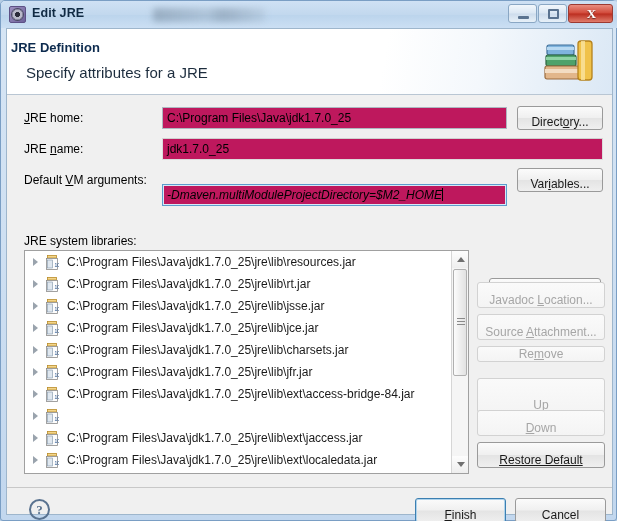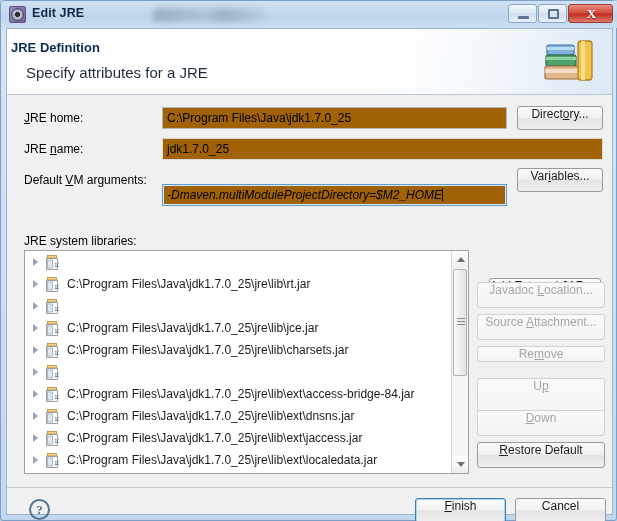--- a/index.html
+++ b/index.html
@@ -80,33 +80,33 @@
   .header .sub{
     position:absolute;left:19px;top:35px;font-size:15px;color:#1d2d3e;
   }
   .books{position:absolute;right:14px;top:7px;width:54px;height:50px;}
   
   .form{position:absolute;left:0;top:66px;width:605px;}
   .row{position:absolute;left:0;height:26px;}
   .lbl{position:absolute;font-size:12px;color:#000;white-space:nowrap;}
   .fld{
     position:absolute;box-sizing:border-box;height:22px;
-    background:#a16207;border:1px solid #aeb7c0;
+    background:#be185d;border:1px solid #aeb7c0;
     font-size:12px;color:#000;padding:2px 4px;line-height:17px;
     white-space:nowrap;overflow:hidden;
   }
   .fld.plain{border:1px solid #dcdcdc;border-top-color:#d0d0d0;}
   .fld.focus{border:1px solid #5c9ccc;box-shadow:inset 0 0 0 1px #d6e9f7;}
   .caret{display:inline-block;width:1px;height:13px;background:#000;vertical-align:-2px;margin-left:0px;}
   .btn{
     position:absolute;box-sizing:border-box;
     background:linear-gradient(180deg,#fbfbfb,#f0f0f0 48%,#e4e4e4 52%,#efefef);
     border:1px solid #9a9a9a;border-radius:3px;
     font-size:12px;color:#1a1a1a;text-align:center;
-    display:flex;align-items:flex-start;justify-content:center;
+    display:flex;align-items:flex-end;justify-content:center;
     white-space:nowrap;
   }
   .btn.disabled{
     color:#a6a6a6;border-color:#d2d2d2;
     background:linear-gradient(180deg,#fafafa,#f4f4f4);
   }
   .btn.default{border-color:#3c7fb1;box-shadow:0 0 0 1px #aed3ec inset;}
   u{text-decoration:underline;}
   
   .listlabel{position:absolute;left:17px;top:205px;font-size:12px;}
@@ -232,63 +232,63 @@
 
     <div class="listlabel">JRE system libraries:</div>
 
     <div class="listbox">
       <div id="lib-items">
           <div class="litem"><span class="twisty"></span><span><svg class="jar" viewBox="0 0 14 15">
                 <rect x="2.5" y="0.5" width="9" height="2.5" fill="#f3d58a" stroke="#b98c2a" stroke-width="0.8"></rect>
                 <rect x="1.5" y="3.5" width="11" height="11" fill="#fdfdfd" stroke="#8a8a8a" stroke-width="0.8"></rect>
                 <rect x="2.5" y="5" width="5" height="8" fill="#dfe7ef" stroke="#7f93a7" stroke-width="0.6"></rect>
                 <text x="9.6" y="12" font-size="5" fill="#25538f" font-family="Liberation Sans,sans-serif">10</text>
+              </svg></span><span class="txt">C:\Program Files\Java\jdk1.7.0_25\jre\lib\resources.jar</span></div>
+          <div class="litem"><span class="twisty"></span><span><svg class="jar" viewBox="0 0 14 15">
+                <rect x="2.5" y="0.5" width="9" height="2.5" fill="#f3d58a" stroke="#b98c2a" stroke-width="0.8"></rect>
+                <rect x="1.5" y="3.5" width="11" height="11" fill="#fdfdfd" stroke="#8a8a8a" stroke-width="0.8"></rect>
+                <rect x="2.5" y="5" width="5" height="8" fill="#dfe7ef" stroke="#7f93a7" stroke-width="0.6"></rect>
+                <text x="9.6" y="12" font-size="5" fill="#25538f" font-family="Liberation Sans,sans-serif">10</text>
+              </svg></span><span class="txt">C:\Program Files\Java\jdk1.7.0_25\jre\lib\rt.jar</span></div>
+          <div class="litem"><span class="twisty"></span><span><svg class="jar" viewBox="0 0 14 15">
+                <rect x="2.5" y="0.5" width="9" height="2.5" fill="#f3d58a" stroke="#b98c2a" stroke-width="0.8"></rect>
+                <rect x="1.5" y="3.5" width="11" height="11" fill="#fdfdfd" stroke="#8a8a8a" stroke-width="0.8"></rect>
+                <rect x="2.5" y="5" width="5" height="8" fill="#dfe7ef" stroke="#7f93a7" stroke-width="0.6"></rect>
+                <text x="9.6" y="12" font-size="5" fill="#25538f" font-family="Liberation Sans,sans-serif">10</text>
+              </svg></span><span class="txt">C:\Program Files\Java\jdk1.7.0_25\jre\lib\jsse.jar</span></div>
+          <div class="litem"><span class="twisty"></span><span><svg class="jar" viewBox="0 0 14 15">
+                <rect x="2.5" y="0.5" width="9" height="2.5" fill="#f3d58a" stroke="#b98c2a" stroke-width="0.8"></rect>
+                <rect x="1.5" y="3.5" width="11" height="11" fill="#fdfdfd" stroke="#8a8a8a" stroke-width="0.8"></rect>
+                <rect x="2.5" y="5" width="5" height="8" fill="#dfe7ef" stroke="#7f93a7" stroke-width="0.6"></rect>
+                <text x="9.6" y="12" font-size="5" fill="#25538f" font-family="Liberation Sans,sans-serif">10</text>
+              </svg></span><span class="txt">C:\Program Files\Java\jdk1.7.0_25\jre\lib\jce.jar</span></div>
+          <div class="litem"><span class="twisty"></span><span><svg class="jar" viewBox="0 0 14 15">
+                <rect x="2.5" y="0.5" width="9" height="2.5" fill="#f3d58a" stroke="#b98c2a" stroke-width="0.8"></rect>
+                <rect x="1.5" y="3.5" width="11" height="11" fill="#fdfdfd" stroke="#8a8a8a" stroke-width="0.8"></rect>
+                <rect x="2.5" y="5" width="5" height="8" fill="#dfe7ef" stroke="#7f93a7" stroke-width="0.6"></rect>
+                <text x="9.6" y="12" font-size="5" fill="#25538f" font-family="Liberation Sans,sans-serif">10</text>
+              </svg></span><span class="txt">C:\Program Files\Java\jdk1.7.0_25\jre\lib\charsets.jar</span></div>
+          <div class="litem"><span class="twisty"></span><span><svg class="jar" viewBox="0 0 14 15">
+                <rect x="2.5" y="0.5" width="9" height="2.5" fill="#f3d58a" stroke="#b98c2a" stroke-width="0.8"></rect>
+                <rect x="1.5" y="3.5" width="11" height="11" fill="#fdfdfd" stroke="#8a8a8a" stroke-width="0.8"></rect>
+                <rect x="2.5" y="5" width="5" height="8" fill="#dfe7ef" stroke="#7f93a7" stroke-width="0.6"></rect>
+                <text x="9.6" y="12" font-size="5" fill="#25538f" font-family="Liberation Sans,sans-serif">10</text>
+              </svg></span><span class="txt">C:\Program Files\Java\jdk1.7.0_25\jre\lib\jfr.jar</span></div>
+          <div class="litem"><span class="twisty"></span><span><svg class="jar" viewBox="0 0 14 15">
+                <rect x="2.5" y="0.5" width="9" height="2.5" fill="#f3d58a" stroke="#b98c2a" stroke-width="0.8"></rect>
+                <rect x="1.5" y="3.5" width="11" height="11" fill="#fdfdfd" stroke="#8a8a8a" stroke-width="0.8"></rect>
+                <rect x="2.5" y="5" width="5" height="8" fill="#dfe7ef" stroke="#7f93a7" stroke-width="0.6"></rect>
+                <text x="9.6" y="12" font-size="5" fill="#25538f" font-family="Liberation Sans,sans-serif">10</text>
+              </svg></span><span class="txt">C:\Program Files\Java\jdk1.7.0_25\jre\lib\ext\access-bridge-84.jar</span></div>
+          <div class="litem"><span class="twisty"></span><span><svg class="jar" viewBox="0 0 14 15">
+                <rect x="2.5" y="0.5" width="9" height="2.5" fill="#f3d58a" stroke="#b98c2a" stroke-width="0.8"></rect>
+                <rect x="1.5" y="3.5" width="11" height="11" fill="#fdfdfd" stroke="#8a8a8a" stroke-width="0.8"></rect>
+                <rect x="2.5" y="5" width="5" height="8" fill="#dfe7ef" stroke="#7f93a7" stroke-width="0.6"></rect>
+                <text x="9.6" y="12" font-size="5" fill="#25538f" font-family="Liberation Sans,sans-serif">10</text>
               </svg></span></div>
-          <div class="litem"><span class="twisty"></span><span><svg class="jar" viewBox="0 0 14 15">
-                <rect x="2.5" y="0.5" width="9" height="2.5" fill="#f3d58a" stroke="#b98c2a" stroke-width="0.8"></rect>
-                <rect x="1.5" y="3.5" width="11" height="11" fill="#fdfdfd" stroke="#8a8a8a" stroke-width="0.8"></rect>
-                <rect x="2.5" y="5" width="5" height="8" fill="#dfe7ef" stroke="#7f93a7" stroke-width="0.6"></rect>
-                <text x="9.6" y="12" font-size="5" fill="#25538f" font-family="Liberation Sans,sans-serif">10</text>
-              </svg></span><span class="txt">C:\Program Files\Java\jdk1.7.0_25\jre\lib\rt.jar</span></div>
-          <div class="litem"><span class="twisty"></span><span><svg class="jar" viewBox="0 0 14 15">
-                <rect x="2.5" y="0.5" width="9" height="2.5" fill="#f3d58a" stroke="#b98c2a" stroke-width="0.8"></rect>
-                <rect x="1.5" y="3.5" width="11" height="11" fill="#fdfdfd" stroke="#8a8a8a" stroke-width="0.8"></rect>
-                <rect x="2.5" y="5" width="5" height="8" fill="#dfe7ef" stroke="#7f93a7" stroke-width="0.6"></rect>
-                <text x="9.6" y="12" font-size="5" fill="#25538f" font-family="Liberation Sans,sans-serif">10</text>
-              </svg></span></div>
-          <div class="litem"><span class="twisty"></span><span><svg class="jar" viewBox="0 0 14 15">
-                <rect x="2.5" y="0.5" width="9" height="2.5" fill="#f3d58a" stroke="#b98c2a" stroke-width="0.8"></rect>
-                <rect x="1.5" y="3.5" width="11" height="11" fill="#fdfdfd" stroke="#8a8a8a" stroke-width="0.8"></rect>
-                <rect x="2.5" y="5" width="5" height="8" fill="#dfe7ef" stroke="#7f93a7" stroke-width="0.6"></rect>
-                <text x="9.6" y="12" font-size="5" fill="#25538f" font-family="Liberation Sans,sans-serif">10</text>
-              </svg></span><span class="txt">C:\Program Files\Java\jdk1.7.0_25\jre\lib\jce.jar</span></div>
-          <div class="litem"><span class="twisty"></span><span><svg class="jar" viewBox="0 0 14 15">
-                <rect x="2.5" y="0.5" width="9" height="2.5" fill="#f3d58a" stroke="#b98c2a" stroke-width="0.8"></rect>
-                <rect x="1.5" y="3.5" width="11" height="11" fill="#fdfdfd" stroke="#8a8a8a" stroke-width="0.8"></rect>
-                <rect x="2.5" y="5" width="5" height="8" fill="#dfe7ef" stroke="#7f93a7" stroke-width="0.6"></rect>
-                <text x="9.6" y="12" font-size="5" fill="#25538f" font-family="Liberation Sans,sans-serif">10</text>
-              </svg></span><span class="txt">C:\Program Files\Java\jdk1.7.0_25\jre\lib\charsets.jar</span></div>
-          <div class="litem"><span class="twisty"></span><span><svg class="jar" viewBox="0 0 14 15">
-                <rect x="2.5" y="0.5" width="9" height="2.5" fill="#f3d58a" stroke="#b98c2a" stroke-width="0.8"></rect>
-                <rect x="1.5" y="3.5" width="11" height="11" fill="#fdfdfd" stroke="#8a8a8a" stroke-width="0.8"></rect>
-                <rect x="2.5" y="5" width="5" height="8" fill="#dfe7ef" stroke="#7f93a7" stroke-width="0.6"></rect>
-                <text x="9.6" y="12" font-size="5" fill="#25538f" font-family="Liberation Sans,sans-serif">10</text>
-              </svg></span></div>
-          <div class="litem"><span class="twisty"></span><span><svg class="jar" viewBox="0 0 14 15">
-                <rect x="2.5" y="0.5" width="9" height="2.5" fill="#f3d58a" stroke="#b98c2a" stroke-width="0.8"></rect>
-                <rect x="1.5" y="3.5" width="11" height="11" fill="#fdfdfd" stroke="#8a8a8a" stroke-width="0.8"></rect>
-                <rect x="2.5" y="5" width="5" height="8" fill="#dfe7ef" stroke="#7f93a7" stroke-width="0.6"></rect>
-                <text x="9.6" y="12" font-size="5" fill="#25538f" font-family="Liberation Sans,sans-serif">10</text>
-              </svg></span><span class="txt">C:\Program Files\Java\jdk1.7.0_25\jre\lib\ext\access-bridge-84.jar</span></div>
-          <div class="litem"><span class="twisty"></span><span><svg class="jar" viewBox="0 0 14 15">
-                <rect x="2.5" y="0.5" width="9" height="2.5" fill="#f3d58a" stroke="#b98c2a" stroke-width="0.8"></rect>
-                <rect x="1.5" y="3.5" width="11" height="11" fill="#fdfdfd" stroke="#8a8a8a" stroke-width="0.8"></rect>
-                <rect x="2.5" y="5" width="5" height="8" fill="#dfe7ef" stroke="#7f93a7" stroke-width="0.6"></rect>
-                <text x="9.6" y="12" font-size="5" fill="#25538f" font-family="Liberation Sans,sans-serif">10</text>
-              </svg></span><span class="txt">C:\Program Files\Java\jdk1.7.0_25\jre\lib\ext\dnsns.jar</span></div>
           <div class="litem"><span class="twisty"></span><span><svg class="jar" viewBox="0 0 14 15">
                 <rect x="2.5" y="0.5" width="9" height="2.5" fill="#f3d58a" stroke="#b98c2a" stroke-width="0.8"></rect>
                 <rect x="1.5" y="3.5" width="11" height="11" fill="#fdfdfd" stroke="#8a8a8a" stroke-width="0.8"></rect>
                 <rect x="2.5" y="5" width="5" height="8" fill="#dfe7ef" stroke="#7f93a7" stroke-width="0.6"></rect>
                 <text x="9.6" y="12" font-size="5" fill="#25538f" font-family="Liberation Sans,sans-serif">10</text>
               </svg></span><span class="txt">C:\Program Files\Java\jdk1.7.0_25\jre\lib\ext\jaccess.jar</span></div>
           <div class="litem"><span class="twisty"></span><span><svg class="jar" viewBox="0 0 14 15">
                 <rect x="2.5" y="0.5" width="9" height="2.5" fill="#f3d58a" stroke="#b98c2a" stroke-width="0.8"></rect>
                 <rect x="1.5" y="3.5" width="11" height="11" fill="#fdfdfd" stroke="#8a8a8a" stroke-width="0.8"></rect>
                 <rect x="2.5" y="5" width="5" height="8" fill="#dfe7ef" stroke="#7f93a7" stroke-width="0.6"></rect>
@@ -325,21 +325,21 @@
         </div>
         <div class="btn disabled" style="left: 470px; top: 317px; width: 128px; height: 16px;">
           <span>Re<u>m</u>ove</span>
         </div>
         <div class="btn disabled" style="left: 470px; top: 349px; width: 128px; height: 35px;">
           <span>U<u>p</u></span>
         </div>
         <div class="btn disabled" style="left: 470px; top: 381px; width: 128px; height: 26px;">
           <span><u>D</u>own</span>
         </div>
-        <div class="btn" style="left: 470px; top: 413px; width: 128px; height: 26px;">
+        <div class="btn" style="left: 470px; top: 413px; width: 128px; height: 26px; text-decoration: underline;">
           <span><u>R</u>estore Default</span>
         </div>
       </div>
 
     <div class="sep"></div>
     <div class="help">?</div>
     <div class="btn default" style="left:408px;top:469px;width:91px;height:25px;">
       <span><u>F</u>inish</span>
     </div>
     <div class="btn" style="left:508px;top:469px;width:91px;height:25px;">

